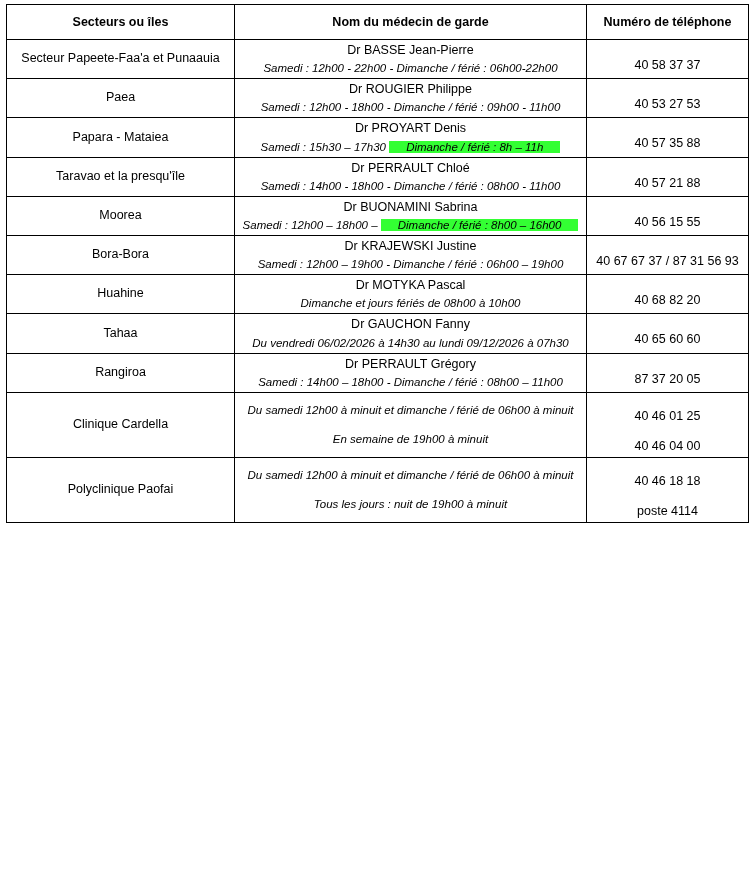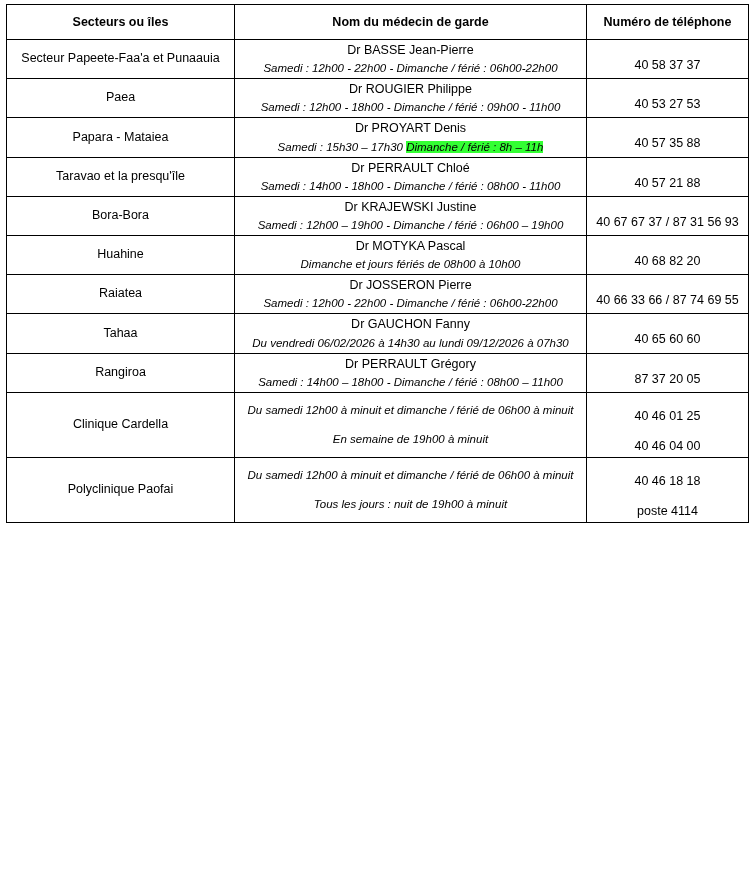--- a/index.html
+++ b/index.html
@@ -58,21 +58,21 @@
     line-height: 1.3;
     margin-bottom: 3px;
   }
   .doc-hours {
     font-size: 11.5px;
     font-style: italic;
     line-height: 1.3;
   }
   .doc-hours .hl {
     background: #33ff33;
-    padding: 0 0;
+    padding: 0 17px;
   }
   .only-hours .doc-hours {
     margin: 2px 0;
   }
   .only-hours .doc-hours + .doc-hours {
     margin-top: 14px;
   }
   .phone-line { display: block; margin-top: 12px; }
 </style>
 </head>
@@ -127,47 +127,47 @@
           <td class="sector">Taravao et la presqu'île</td>
           <td class="doctor">
             <div class="doc-name">Dr PERRAULT Chloé</div>
             <div class="doc-hours"><span>Samedi : 14h00 - 18h00 - Dimanche / férié : 08h00 - 11h00</span></div>
           </td>
           <td class="phone">
             <span class="phone-line">40 57 21 88</span>
           </td>
         </tr>
         <tr>
+          <td class="sector">Moorea</td>
+          <td class="doctor">
+            <div class="doc-name">Dr BUONAMINI Sabrina</div>
+            <div class="doc-hours"><span>Samedi : 12h00 – 18h00 – </span><span class="hl">Dimanche / férié : 8h00 – 16h00</span></div>
+          </td>
+          <td class="phone">
+            <span class="phone-line">40 56 15 55</span>
+          </td>
+        </tr>
+        <tr>
           <td class="sector">Bora-Bora</td>
           <td class="doctor">
             <div class="doc-name">Dr KRAJEWSKI Justine</div>
             <div class="doc-hours"><span>Samedi : 12h00 – 19h00 - Dimanche / férié : 06h00 – 19h00</span></div>
           </td>
           <td class="phone">
             <span class="phone-line">40 67 67 37 / 87 31 56 93</span>
           </td>
         </tr>
         <tr>
           <td class="sector">Huahine</td>
           <td class="doctor">
             <div class="doc-name">Dr MOTYKA Pascal</div>
             <div class="doc-hours"><span>Dimanche et jours fériés de 08h00 à 10h00</span></div>
           </td>
           <td class="phone">
             <span class="phone-line">40 68 82 20</span>
-          </td>
-        </tr>
-        <tr>
-          <td class="sector">Raiatea</td>
-          <td class="doctor">
-            <div class="doc-name">Dr JOSSERON Pierre</div>
-            <div class="doc-hours"><span>Samedi : 12h00 - 22h00 - Dimanche / férié : 06h00-22h00</span></div>
-          </td>
-          <td class="phone">
-            <span class="phone-line">40 66 33 66 / 87 74 69 55</span>
           </td>
         </tr>
         <tr>
           <td class="sector">Tahaa</td>
           <td class="doctor">
             <div class="doc-name">Dr GAUCHON Fanny</div>
             <div class="doc-hours"><span>Du vendredi 06/02/2026 à 14h30 au lundi 09/12/2026 à 07h30</span></div>
           </td>
           <td class="phone">
             <span class="phone-line">40 65 60 60</span>

